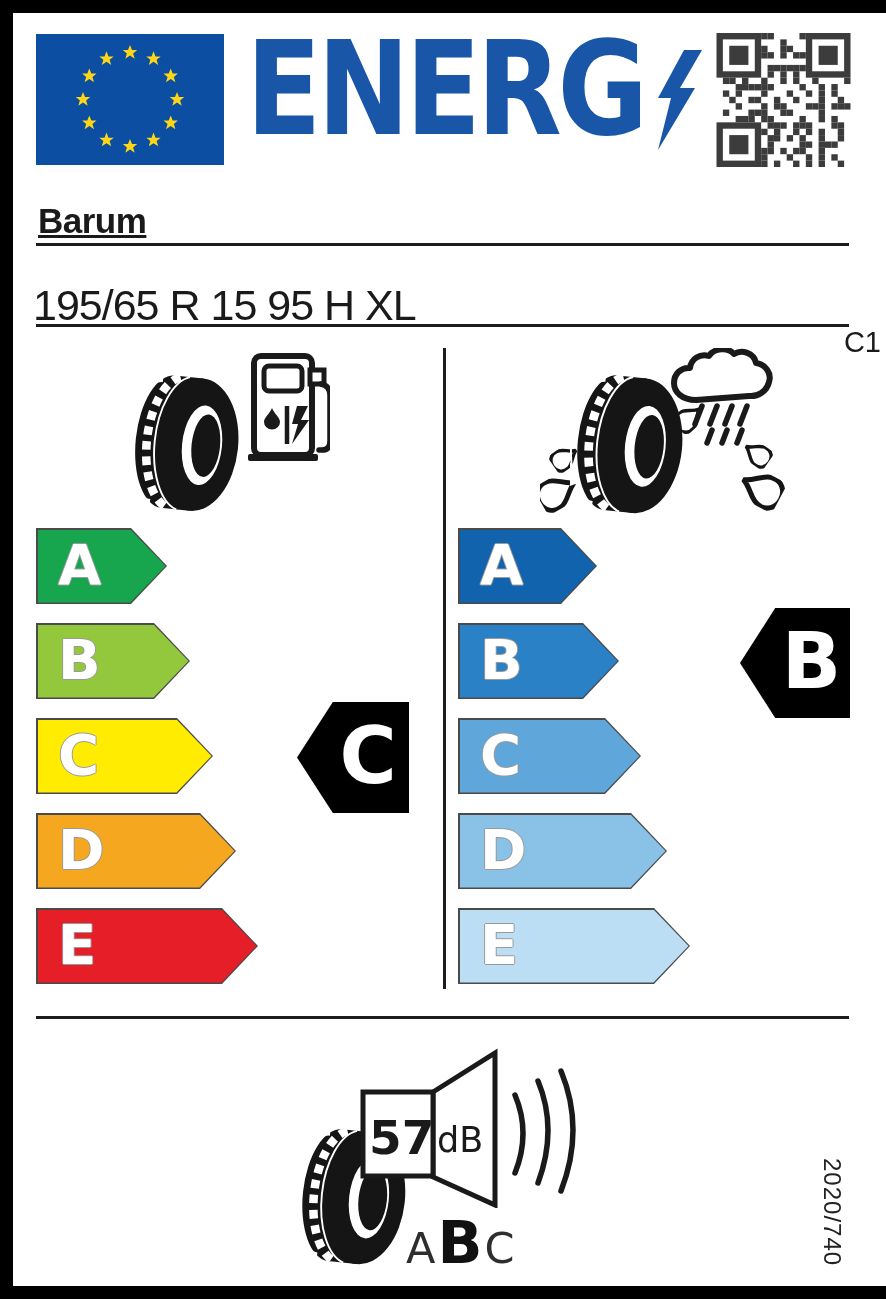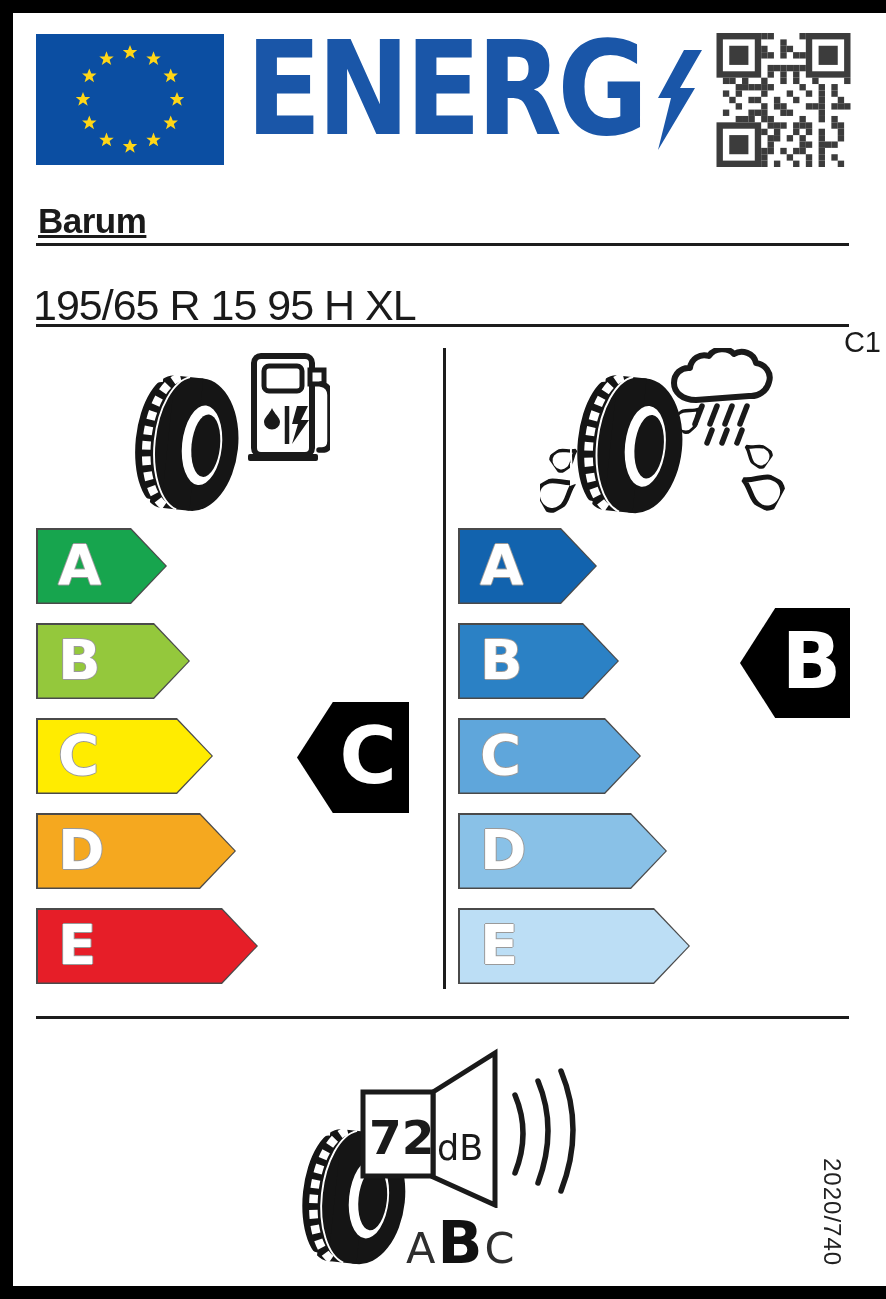--- a/index.html
+++ b/index.html
@@ -35,21 +35,21 @@
 
   .rating{position:absolute;background:#000;color:#fff;
     clip-path:polygon(0 50%,32% 0,100% 0,100% 100%,32% 100%);
     font-family:"DejaVu Sans",sans-serif;font-weight:bold;}
   .rating span{position:absolute;left:38%;top:50%;transform:translateY(-52%);font-size:78px;}
   .rating-fuel{left:297px;top:702px;width:112px;height:111px;}
   .rating-wet{left:740px;top:608px;width:110px;height:110px;}
 
   
   .db-value{left:369px;top:1110px;font-size:47px;font-weight:bold;font-family:"DejaVu Sans",sans-serif;}
-  .db-unit{left:437px;top:1120px;font-size:35px;font-family:"DejaVu Sans",sans-serif;margin-top:8px;}
+  .db-unit{left:437px;top:1120px;font-size:35px;font-family:"DejaVu Sans",sans-serif;}
   .abc{left:406px;top:1208px;letter-spacing:2px;font-family:"DejaVu Sans",sans-serif;text-align:right;}
   .abc .n{font-size:43px;color:#2e2e2e;}
   .abc .hl{font-size:59px;font-weight:bold;color:#111;}
   .regulation{left:818px;top:1158px;height:120px;writing-mode:vertical-rl;
     font-size:24px;color:#222;letter-spacing:1px;}
 
   svg{display:block;}
 </style>
 </head>
 <body>
@@ -356,21 +356,21 @@
   <svg class="abs" style="left:358px;top:1046px" width="232" height="162" viewBox="0 0 232 162">
     <polygon points="75,46 137,7 137,159 75,131" fill="#fff" stroke="#1a1a1a" stroke-width="5"></polygon>
     <rect x="5" y="46" width="70" height="84" fill="#fff" stroke="#1a1a1a" stroke-width="5"></rect>
     <g stroke="#1a1a1a" stroke-width="5.5" fill="none" stroke-linecap="round">
       <path d="M157,49 q16,38 0,78"></path>
       <path d="M180,35 q20,48 0,102"></path>
       <path d="M203,25 q24,58 0,120"></path>
     </g>
   </svg>
 
-  <div class="abs db-value">72</div>
+  <div class="abs db-value">57</div>
   <div class="abs db-unit">dB</div>
 
   <div class="abs abc">
     <span class="n">A</span><span class="hl">B</span><span class="n">C</span>
   </div>
 
   <div class="abs regulation">2020/740</div>
 </div>
 
 </body></html>

